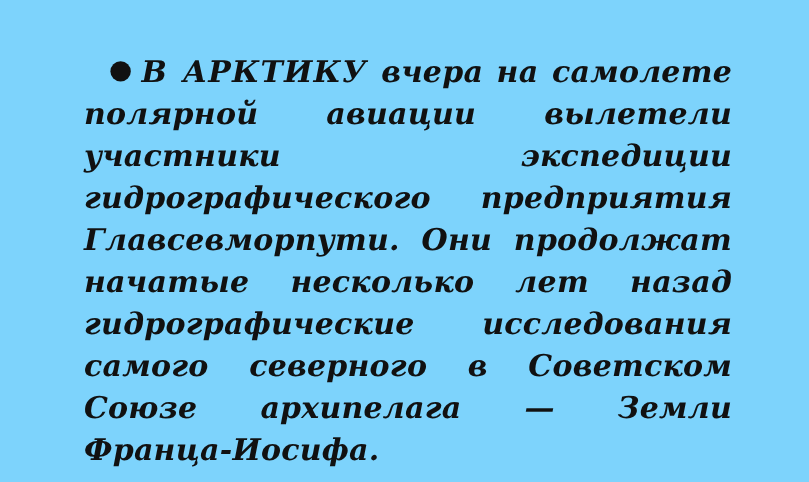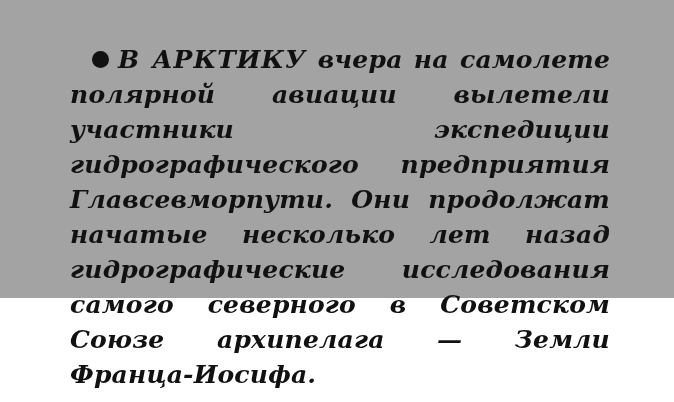--- a/index.html
+++ b/index.html
@@ -9,22 +9,22 @@
   body {
     width: 674px;
     height: 402px;
     background: #ffffff;
     font-family: "Liberation Serif", serif;
     overflow: hidden;
   }
   .page {
     position: relative;
     width: 674px;
-    height: 298px;
-    background: #a3a3a3;
+    height: 402px;
+    background: #7dd3fc;
   }
   .news-block {
     position: absolute;
     left: 70px;
     top: 42px;
     width: 540px;
   }
   .news-paragraph {
     margin: 0;
     font-family: "DejaVu Serif", serif;

